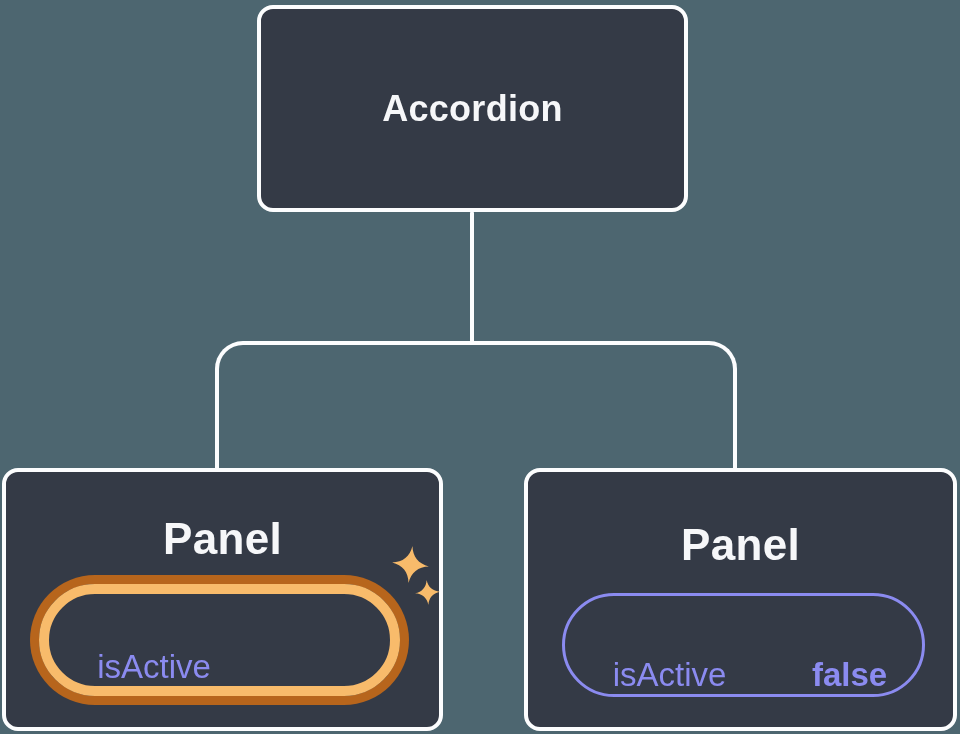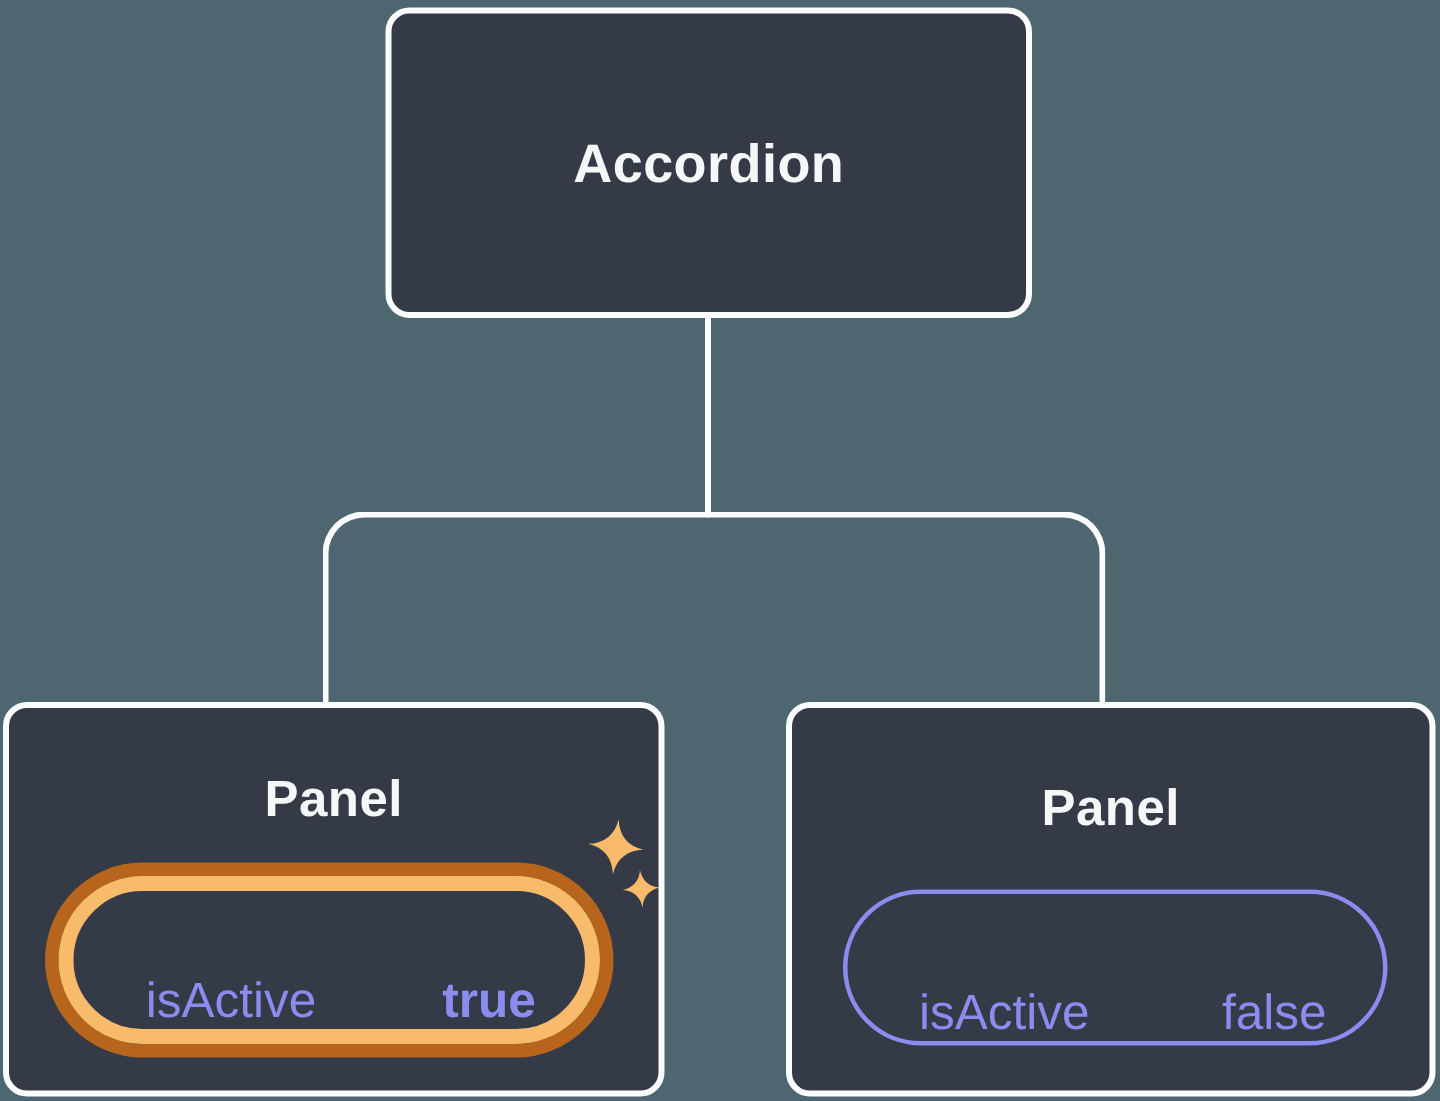--- a/index.html
+++ b/index.html
@@ -66,21 +66,21 @@
     letter-spacing: 0.3px;
   }
   .node-panel-left  { left: 2px;   top: 468px; width: 441px; height: 263px; }
   .node-panel-right { left: 524px; top: 468px; width: 433px; height: 263px; }
 
   .panel-title {
     position: absolute;
     left: 0; right: 0; top: 42px;
     text-align: center;
     color: var(--title-text);
-    font-size: 34px;
+    font-size: 44px;
     font-weight: 600;
     letter-spacing: 0.3px;
   }
   .node-panel-right .panel-title { top: 48px; }
 
   
   .pill {
     position: absolute;
     display: flex;
     align-items: flex-end;
@@ -100,21 +100,21 @@
     width: 363px; height: 104px;
     border: 3px solid var(--state-border);
   }
   .pill-cell {
     display: flex;
     align-items: center;
     justify-content: center;
   }
   .pill-highlight .cell-key { width: 210px; }
   .pill-plain     .cell-key { width: 209px; }
-  .cell-value { flex: 1; }
+  .cell-value { flex: 1; font-weight: bold; }
   .value-bold { font-weight: 700; }
   .divider-orange { width: 3px; background: var(--hl-divider); }
   .divider-purple { width: 3px; background: var(--state-border); }
 
   
   .sparkle { position: absolute; color: var(--sparkle); }
   .sparkle-large { left: 386px; top: 74px;  width: 37px; height: 37px; transform: rotate(6deg); }
   .sparkle-small { left: 409px; top: 108px; width: 25px; height: 25px; transform: rotate(-4deg); }
 </style>
 </head>
@@ -128,21 +128,20 @@
   <div class="node node-root">
     <span class="root-label">Accordion</span>
   </div>
 
   <div class="node node-panel-left">
     <div class="panel-title">Panel</div>
 
     <div class="pill pill-highlight">
       <div class="pill-cell cell-key">isActive</div>
       <div class="divider-orange"></div>
-      <div class="pill-cell cell-value value-bold">true</div>
     </div>
 
     <svg class="sparkle sparkle-large" viewBox="0 0 24 24">
       <path fill="currentColor" d="M12 0C12.9 6.9 17.1 11.1 24 12 17.1 12.9 12.9 17.1 12 24 11.1 17.1 6.9 12.9 0 12 6.9 11.1 11.1 6.9 12 0Z"></path>
     </svg>
     <svg class="sparkle sparkle-small" viewBox="0 0 24 24">
       <path fill="currentColor" d="M12 0C12.9 6.9 17.1 11.1 24 12 17.1 12.9 12.9 17.1 12 24 11.1 17.1 6.9 12.9 0 12 6.9 11.1 11.1 6.9 12 0Z"></path>
     </svg>
   </div>
 

